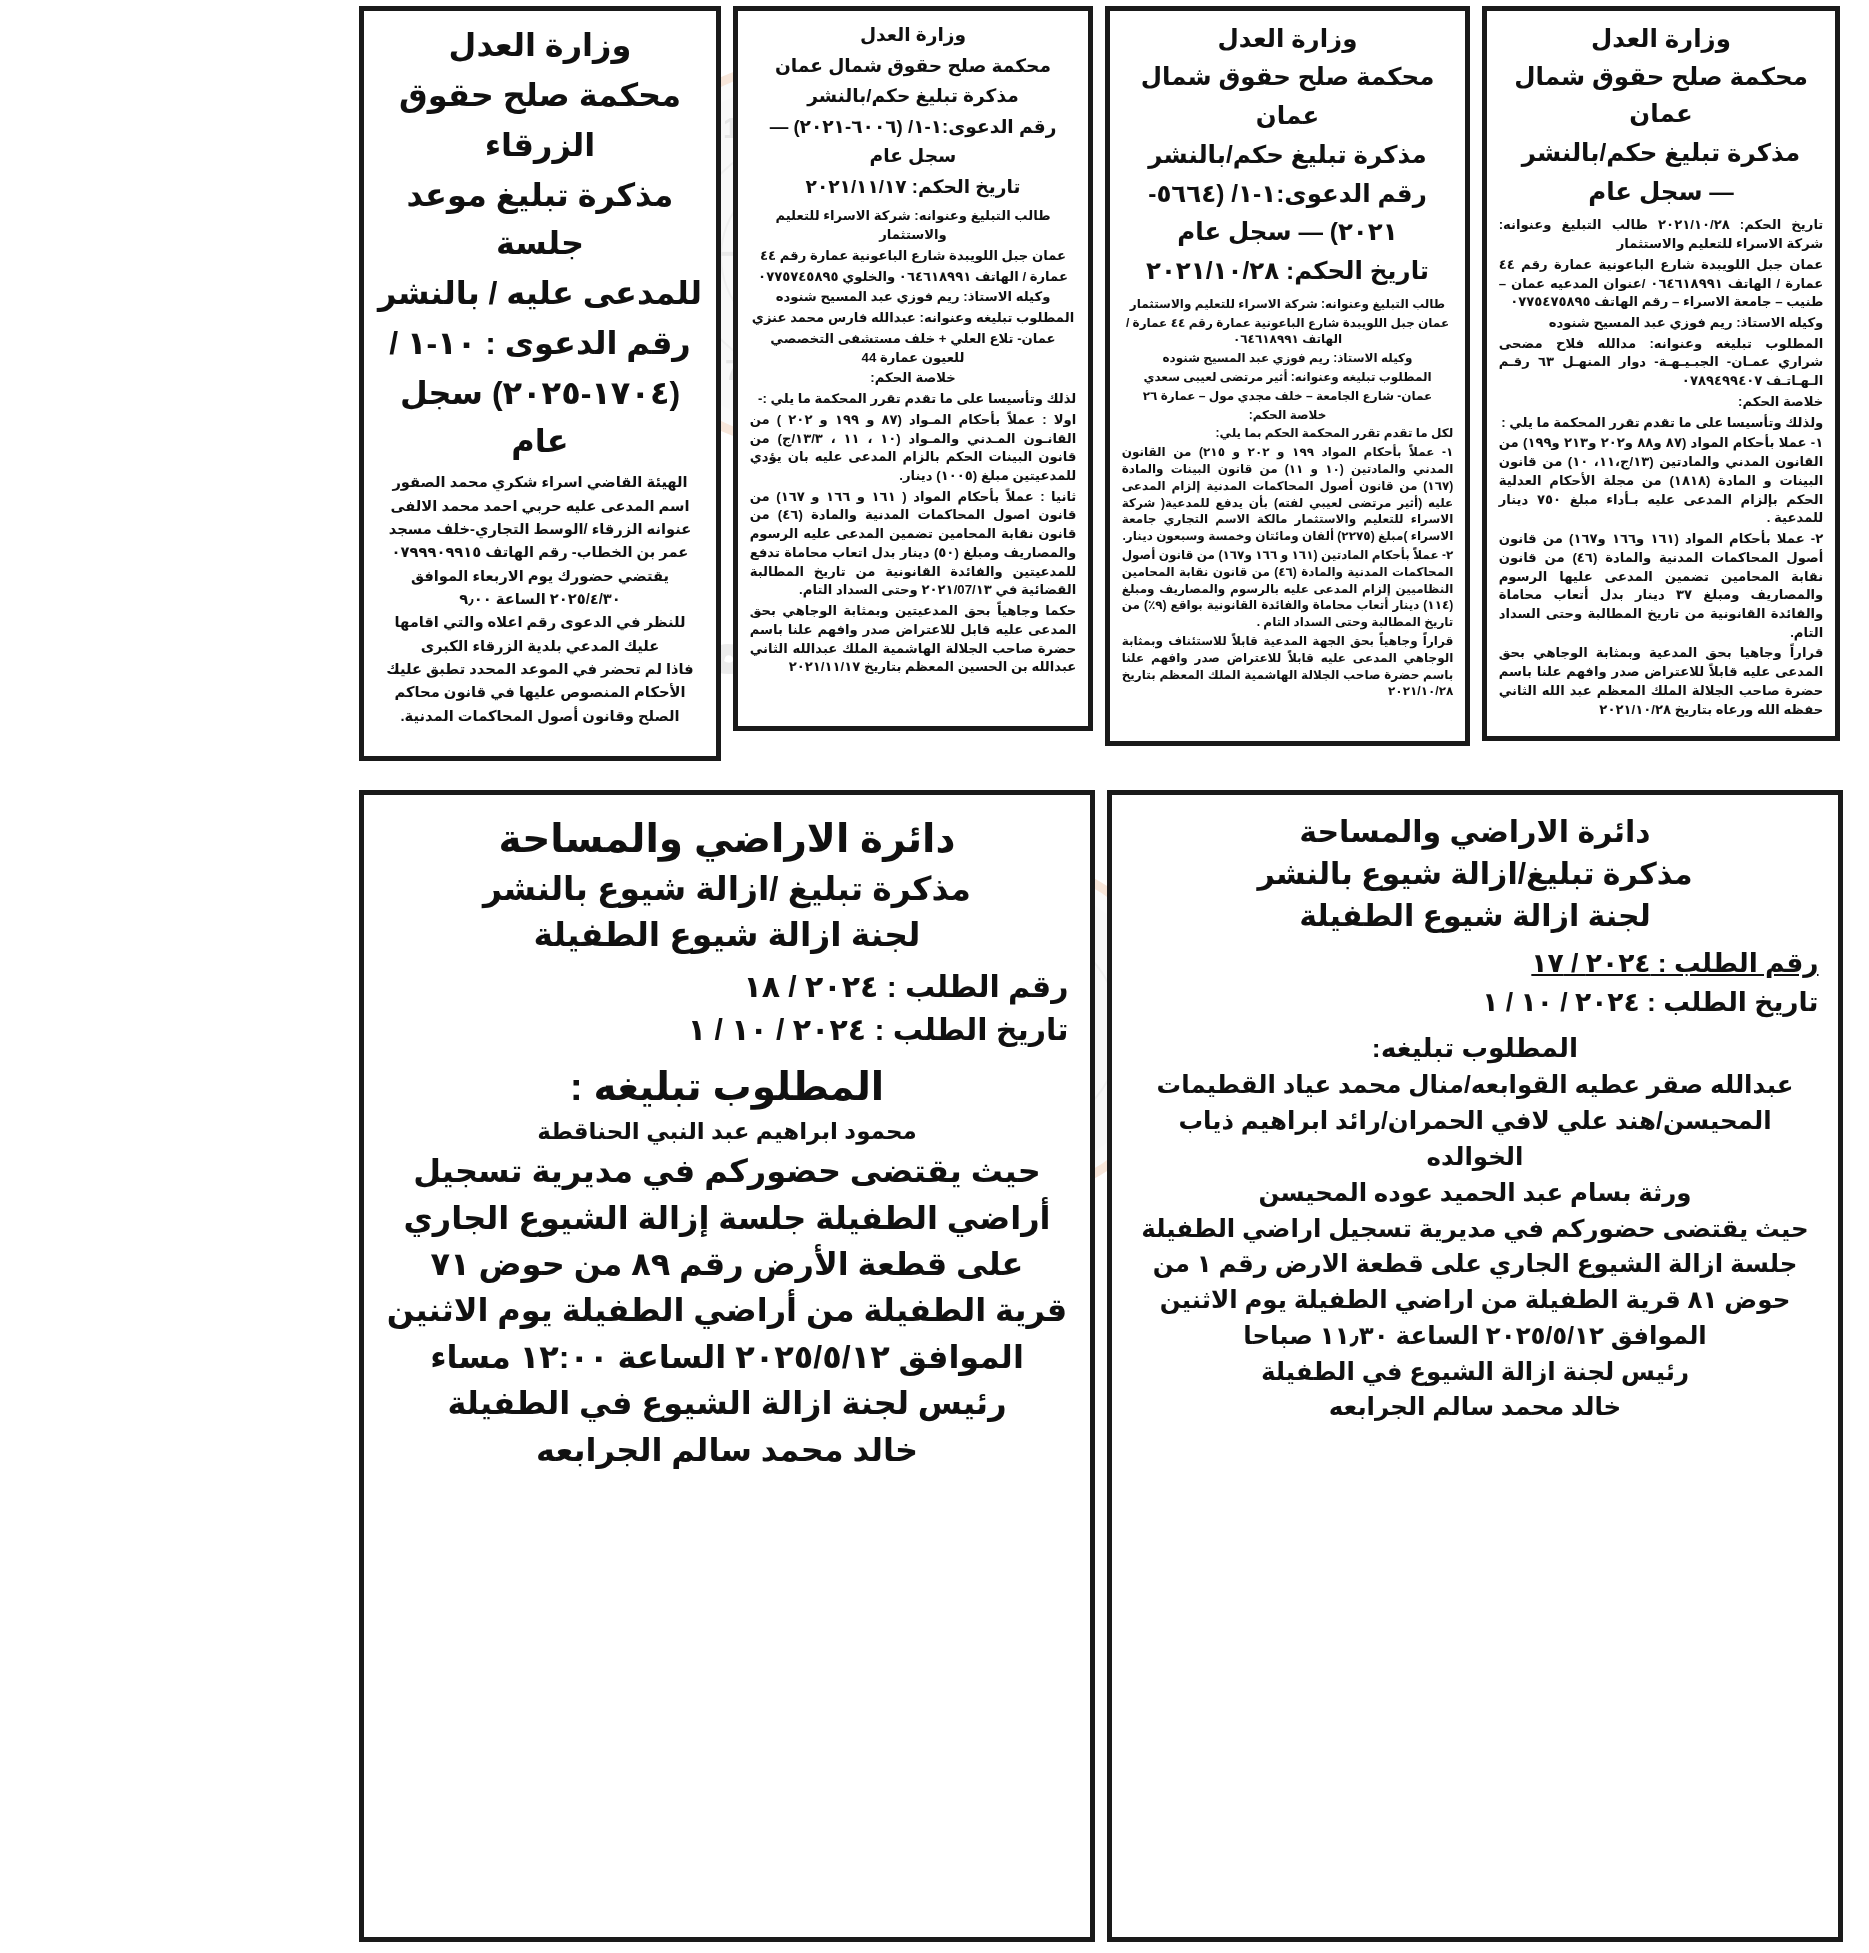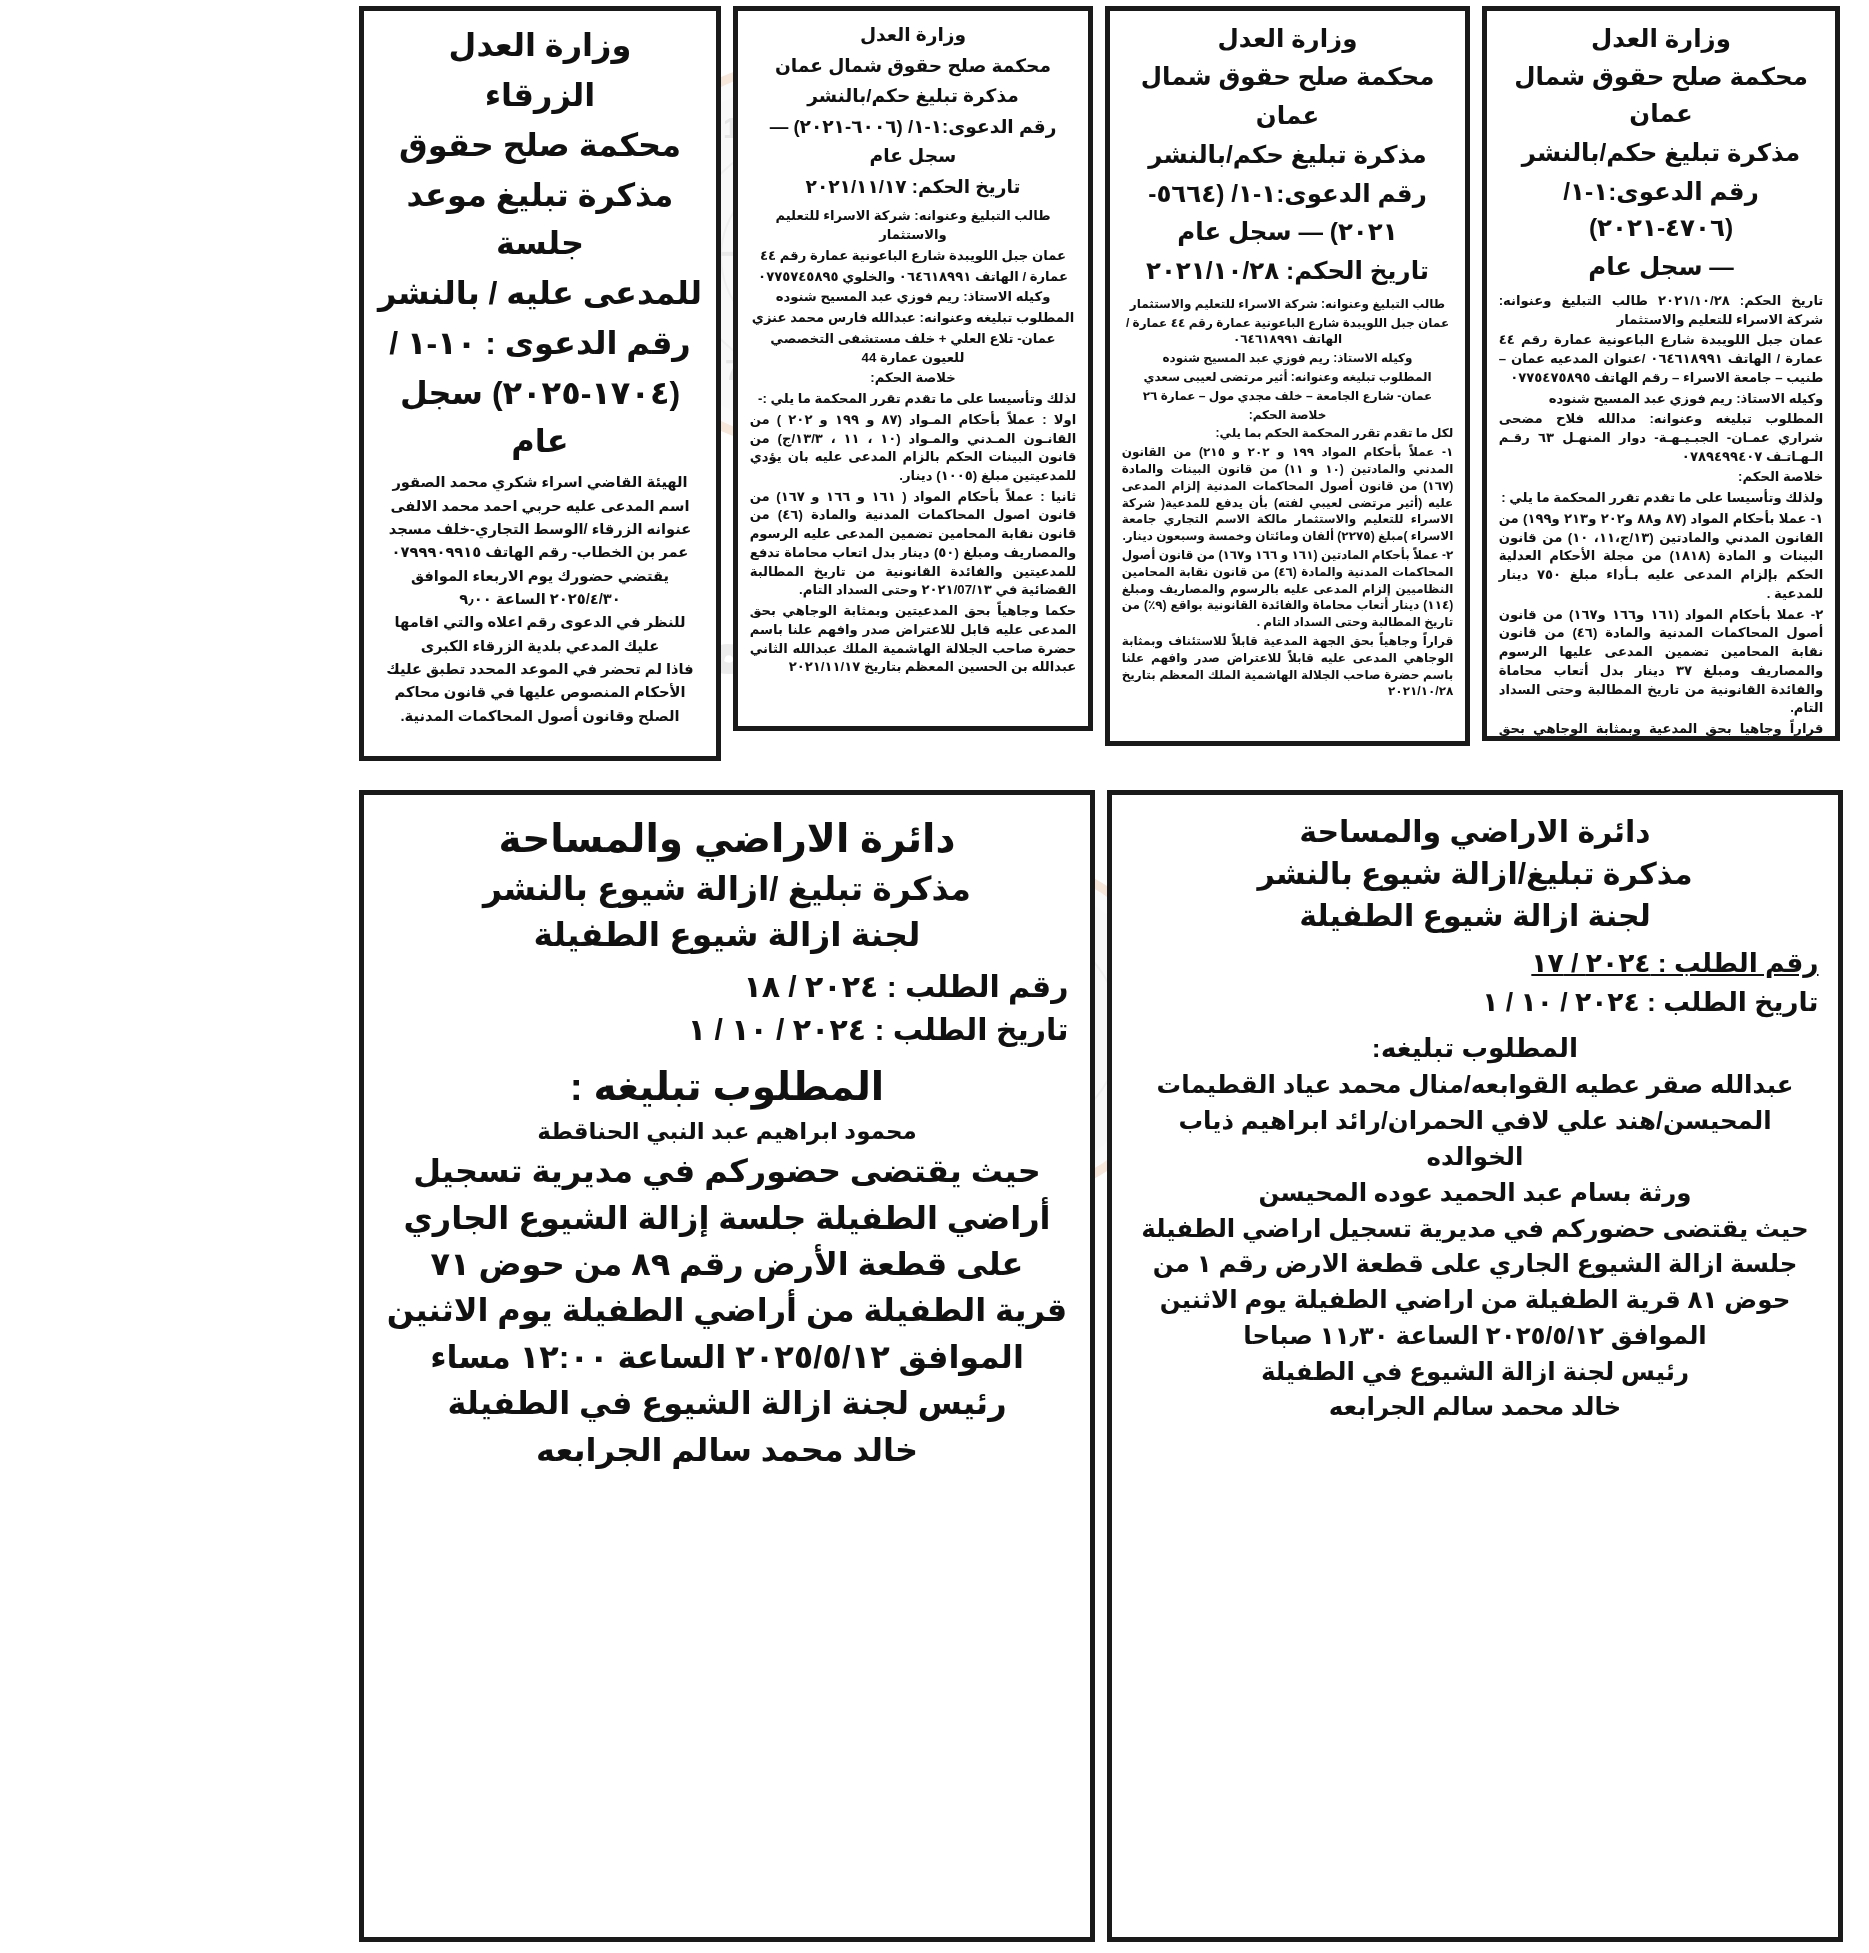--- a/index.html
+++ b/index.html
@@ -131,22 +131,22 @@
 </div>
 
 <div class="page">
 
   <div class="top-row">
 
     <div class="col col-1">
       <div class="notice" style="height:755px;">
         <div class="hdr hdr-lg lines">
           <div>وزارة العدل</div>
+          <div>محكمة صلح حقوق</div>
           <div>الزرقاء</div>
-          <div>محكمة صلح حقوق</div>
           <div>مذكرة تبليغ موعد جلسة</div>
           <div>للمدعى عليه / بالنشر</div>
           <div>رقم الدعوى : ١٠-١ /</div>
           <div>(١٧٠٤-٢٠٢٥) سجل عام</div>
         </div>
         <div class="body-sm lines ctr" style="margin-top:7.8px;">
           <div>الهيئة القاضي اسراء شكري محمد الصقور</div>
           <div>اسم المدعى عليه حربي احمد محمد الالفى</div>
           <div>عنوانه الزرقاء /الوسط التجاري-خلف مسجد</div>
           <div>عمر بن الخطاب- رقم الهاتف ٠٧٩٩٩٠٩٩١٥</div>
@@ -211,21 +211,20 @@
         </div>
       </div>
     </div>
 
     <div class="col col-4">
       <div class="notice" style="height:735px;">
         <div class="hdr hdr-md lines">
           <div>وزارة العدل</div>
           <div>محكمة صلح حقوق شمال عمان</div>
           <div>مذكرة تبليغ حكم/بالنشر</div>
-          <div>رقم الدعوى:١-١/ (٤٧٠٦-٢٠٢١)</div>
           <div>— سجل عام</div>
         </div>
         <div class="body-xs lines" style="margin-top:5.9px;">
           <div>تاريخ الحكم: ٢٠٢١/١٠/٢٨ طالب التبليغ وعنوانه: شركة الاسراء للتعليم والاستثمار</div>
           <div>عمان جبل اللويبدة شارع الباعونية عمارة رقم ٤٤ عمارة / الهاتف ٠٦٤٦١٨٩٩١ /عنوان المدعيه عمان – طنيب – جامعة الاسراء – رقم الهاتف ٠٧٧٥٤٧٥٨٩٥</div>
           <div>وكيله الاستاذ: ريم فوزي عبد المسيح شنوده</div>
           <div>المطلوب تبليغه وعنوانه: مدالله فلاح مضحى شراري عمـان- الجبـيـهـة- دوار المنهـل ٦٣ رقـم الـهـاتـف ٠٧٨٩٤٩٩٤٠٧</div>
           <div class="rt">خلاصة الحكم:</div>
           <div>ولذلك وتأسيسا على ما تقدم تقرر المحكمة ما يلي :</div>
           <div>١- عملا بأحكام المواد (٨٧ و٨٨ و٢٠٢ و٢١٣ و١٩٩) من القانون المدني والمادتين (١٣/ج،١١، ١٠) من قانون البينات و المادة (١٨١٨) من مجلة الأحكام العدلية الحكم بإلزام المدعى عليه بـأداء مبلغ ٧٥٠ دينار للمدعية .</div>

